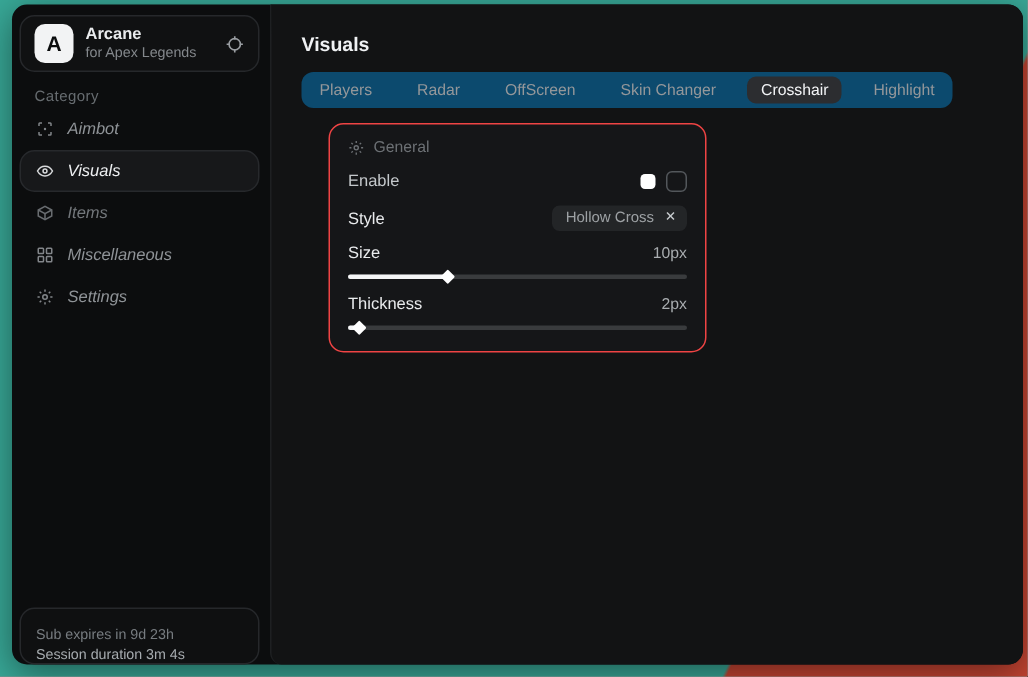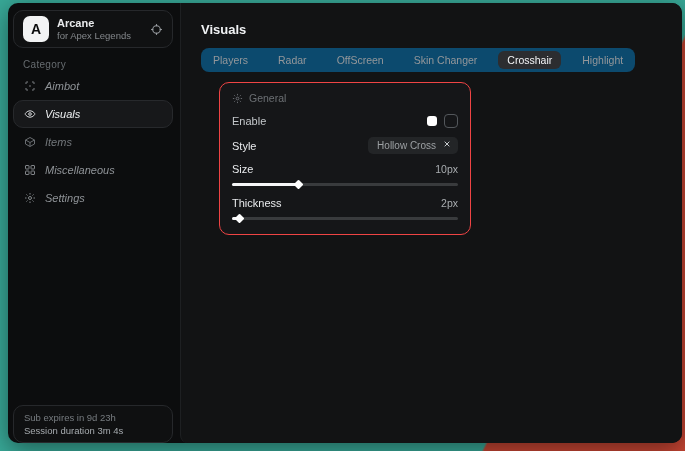--- a/index.html
+++ b/index.html
@@ -38,21 +38,21 @@
     padding:0 10px;color:#8f9397;font-size:11px;border-radius:10px;border:1px solid transparent;
     cursor:default;
     font-style:italic;
   }
   .nav-item .nicon{display:flex;color:inherit;opacity:.9;}
   .nav-item.active{background:#17181a;border-color:#27292c;color:#eef0f2;}
   .nav-item.dim{color:#73777b;}
   .side-footer{
     position:absolute;left:5px;top:402px;width:160px;height:38px;box-sizing:border-box;
     background:#0f1011;border:1px solid #26282b;border-radius:10px;
-    display:flex;flex-direction:column;justify-content:center;padding:0 10px;gap:2px;
+    display:flex;flex-direction:column;justify-content:flex-end;padding:0 10px;gap:2px;
   }
   .foot-line1{font-size:9.5px;color:#777c80;}
   .foot-line2{font-size:9.5px;color:#a6abaf;}
   
   .main{
     position:absolute;left:172px;top:0;right:0;bottom:0;
     background:#121314;border-left:1px solid #1e2022;border-radius:0 10px 10px 8px;
   }
   .page-title{
     position:absolute;left:20px;top:19px;font-size:13px;font-weight:bold;color:#f0f2f4;

